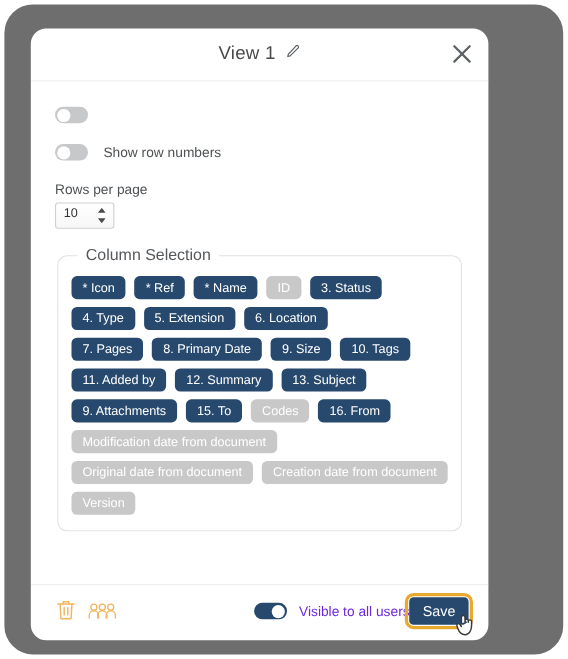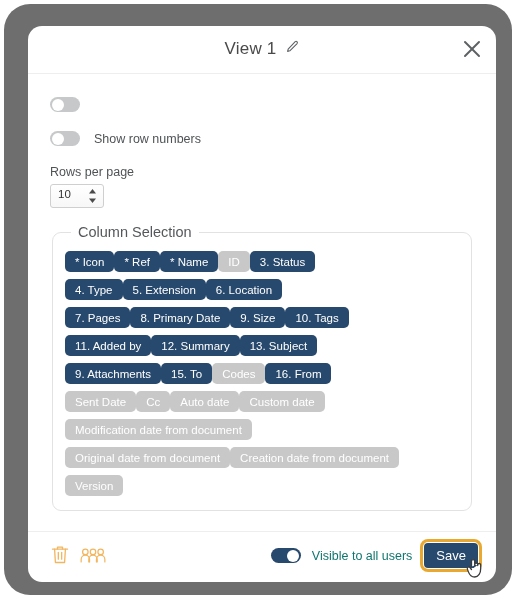--- a/index.html
+++ b/index.html
@@ -24,21 +24,21 @@
     box-sizing: border-box;
     background: #6e6e6e;
     border-radius: 26px;
   }
 
   
   .modal-card {
     position: absolute;
     left: 24px;
     top: 22px;
-    width: 468px;
+    width: 416px;
     height: 556px;
     box-sizing: border-box;
     background: #ffffff;
     border-radius: 14px;
     overflow: hidden;
   }
 
   
   .modal-header {
     position: relative;
@@ -154,20 +154,21 @@
   .column-fieldset > legend {
     font-size: 14.5px;
     color: #55585b;
     padding: 0 7px;
     margin-left: 6px;
   }
 
   .chip-row {
     display: flex;
     flex-wrap: nowrap;
+    gap: 8px;
     margin-top: 7px;
   }
   .chip {
     display: inline-flex;
     align-items: center;
     justify-content: center;
     height: 21px;
     padding: 0 10px;
     border-radius: 5px;
     font-size: 11.5px;
@@ -199,23 +200,22 @@
   }
   .footer-right {
     position: absolute;
     right: 18px;
     top: 11px;
     display: flex;
     align-items: center;
   }
   .visible-label {
     margin-left: 11px;
-    margin-right: 12px;
     font-size: 12.5px;
-    color: #0f766e;
+    color: #6d28d9;
   }
   .save-btn {
     position: relative;
     background: #27496d;
     color: #ffffff;
     font-size: 13px;
     border-radius: 4px;
     padding: 5px 12px;
     border: none;
     cursor: pointer;
@@ -305,26 +305,20 @@
             <div class="chip-row">
               <span class="chip selected">11. Added by</span>
               <span class="chip selected">12. Summary</span>
               <span class="chip selected">13. Subject</span>
             </div>
             <div class="chip-row">
               <span class="chip selected">9. Attachments</span>
               <span class="chip selected">15. To</span>
               <span class="chip unselected">Codes</span>
               <span class="chip selected">16. From</span>
-            </div>
-            <div class="chip-row">
-              <span class="chip unselected">Sent Date</span>
-              <span class="chip unselected">Cc</span>
-              <span class="chip unselected">Auto date</span>
-              <span class="chip unselected">Custom date</span>
             </div>
             <div class="chip-row">
               <span class="chip unselected">Modification date from document</span>
             </div>
             <div class="chip-row">
               <span class="chip unselected">Original date from document</span>
               <span class="chip unselected">Creation date from document</span>
             </div>
             <div class="chip-row">
               <span class="chip unselected">Version</span>

